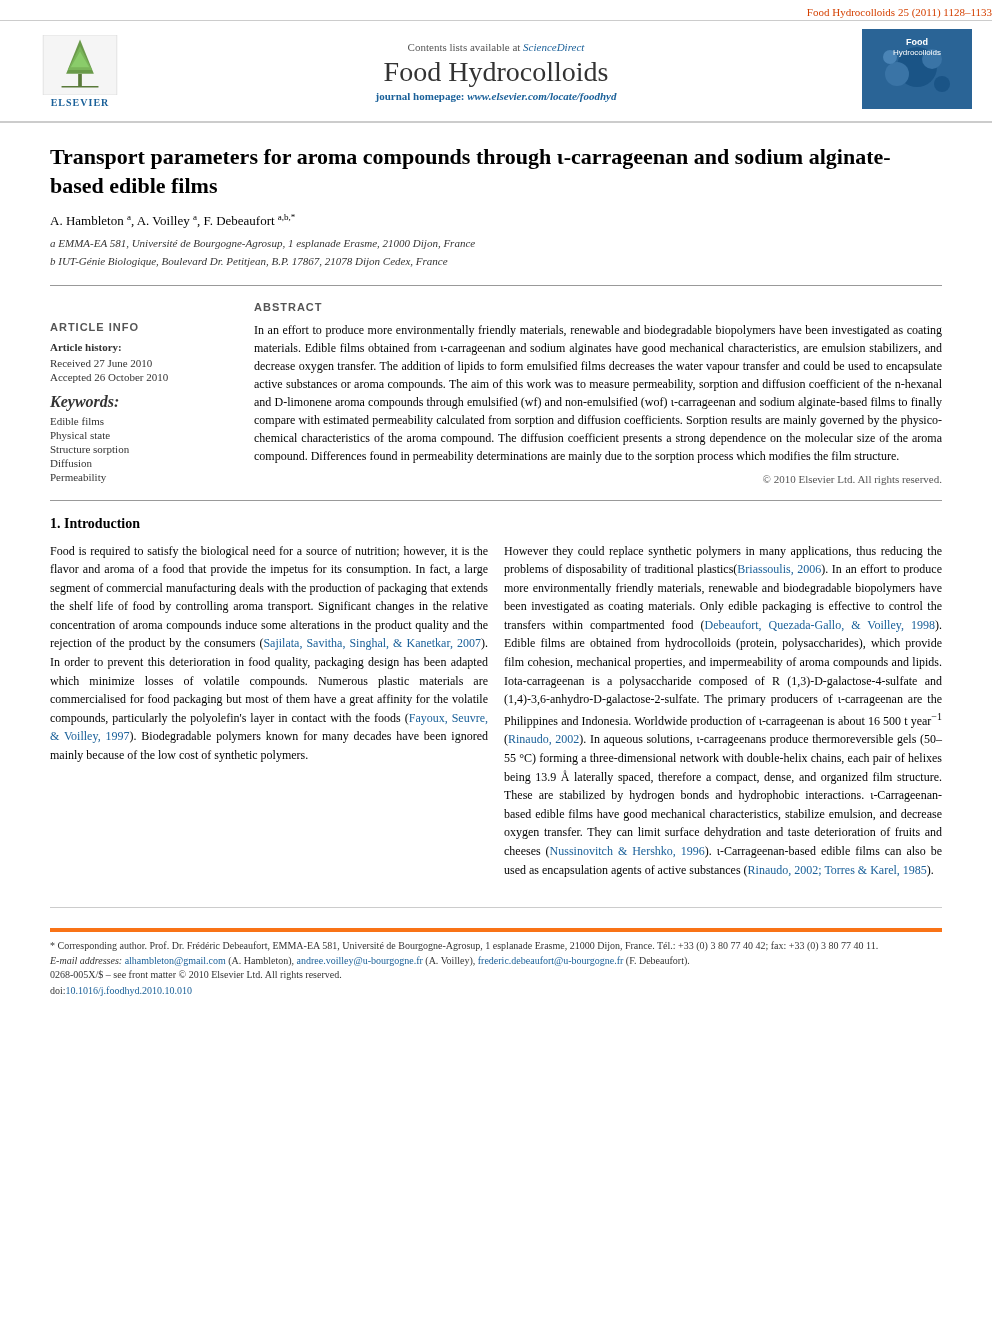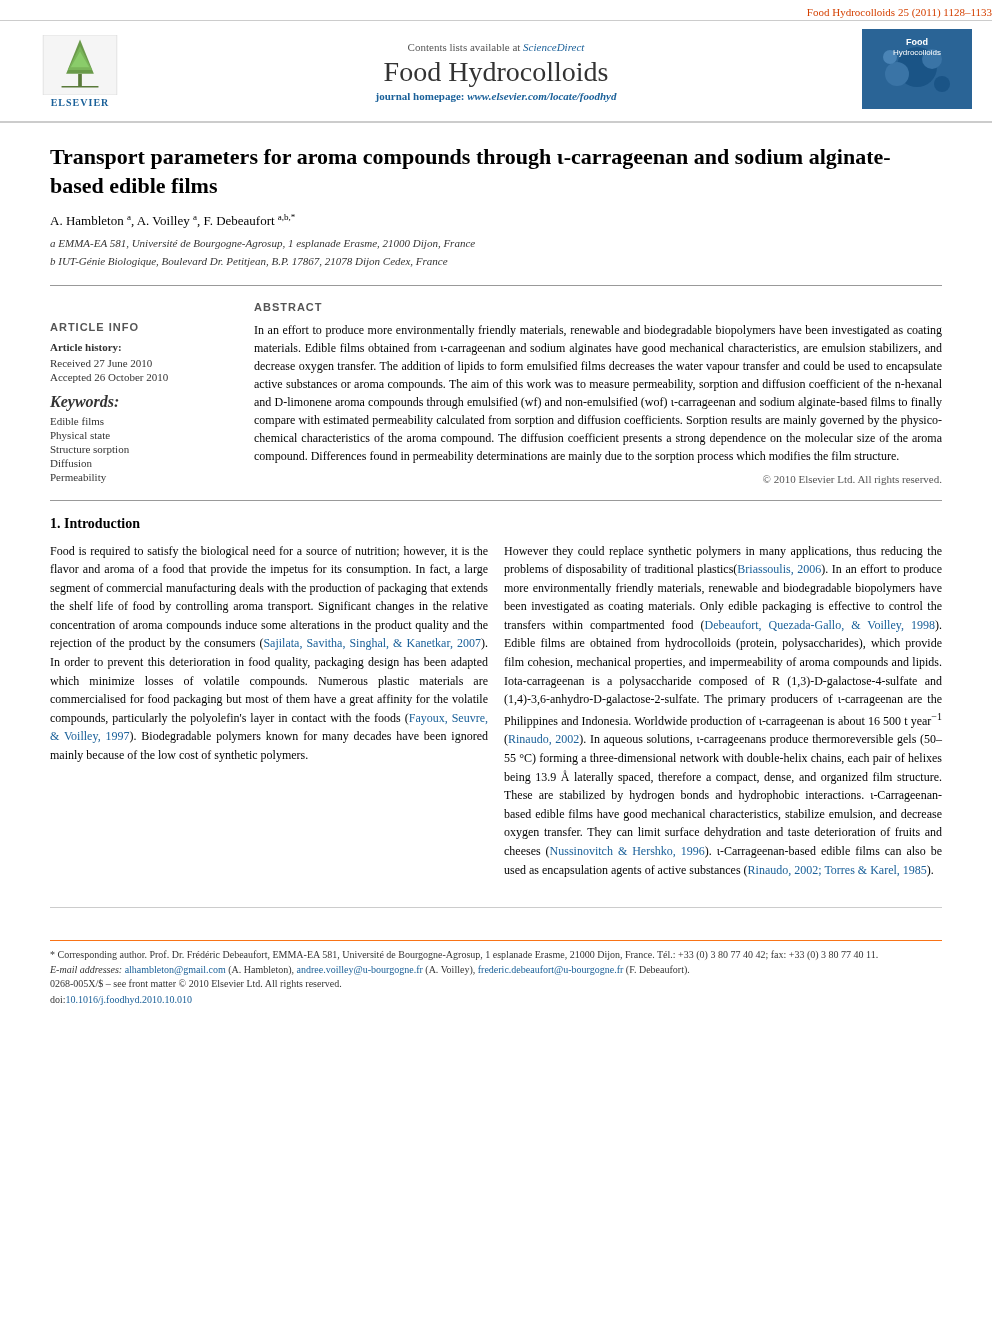--- a/index.html
+++ b/index.html
@@ -226,22 +226,22 @@
     .doi-line {
       font-size: 10px;
       color: #333;
     }
     .doi-link {
       color: #1a6099;
     }
 
     
     .corr-box {
-      border-top: 1px solid #f97316;
-      margin-top: 24px;
+      border-top: 4px solid #f97316;
+      margin-top: 12px;
       padding-top: 6px;
     }
     .corr-text {
       font-size: 10px;
       color: #333;
       line-height: 1.5;
     }
 
     
     .tree-svg {

